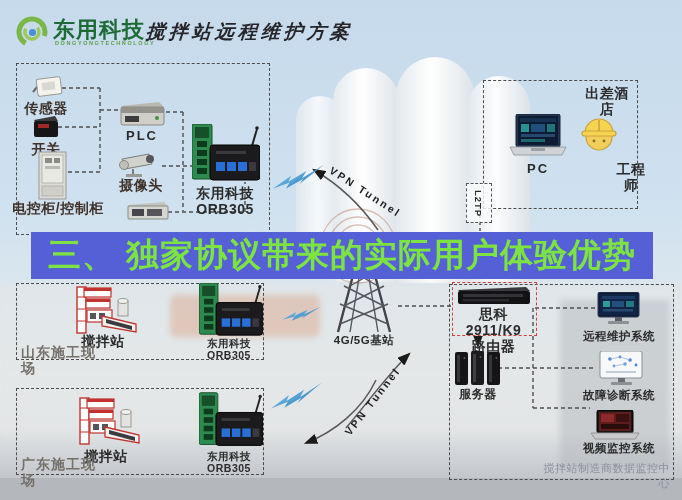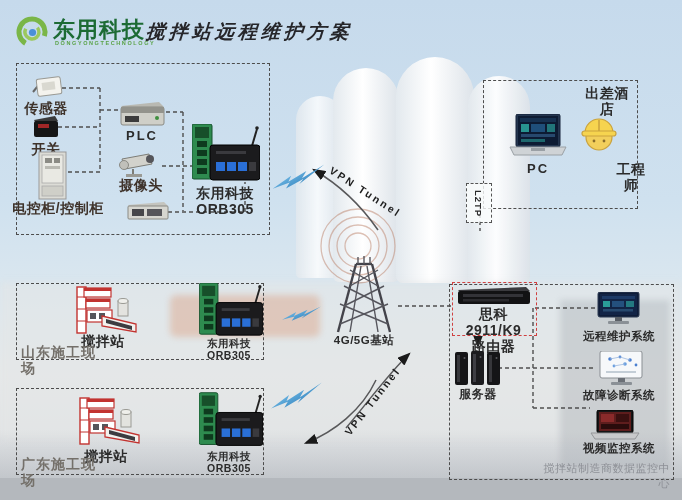--- a/index.html
+++ b/index.html
@@ -436,15 +436,18 @@
       <rect x="11" y="4" width="13" height="8" fill="#8a2a2a"></rect>
       <rect x="26" y="4" width="13" height="8" fill="#3a1010"></rect>
       <rect x="11" y="14" width="28" height="5" fill="#2a0c0c"></rect>
       <polygon points="1,23 49,23 45,29 5,29" fill="#c8c9cb" stroke="#95979a"></polygon>
     </svg>
   </div>
   <div class="lbl dk" style="left:576px;top:442px;width:86px;font-size:11.5px;">视频监控系统</div>
 
   <div class="center-name">搅拌站制造商数据监控中心</div>
 
+  <div class="banner" style="background: rgb(85, 96, 214);">
+    <span class="banner-text" style="color: rgb(125, 227, 64);">三、 独家协议带来的实际用户体验优势</span>
+  </div>
 
 
 </div>
 
 </body></html>

